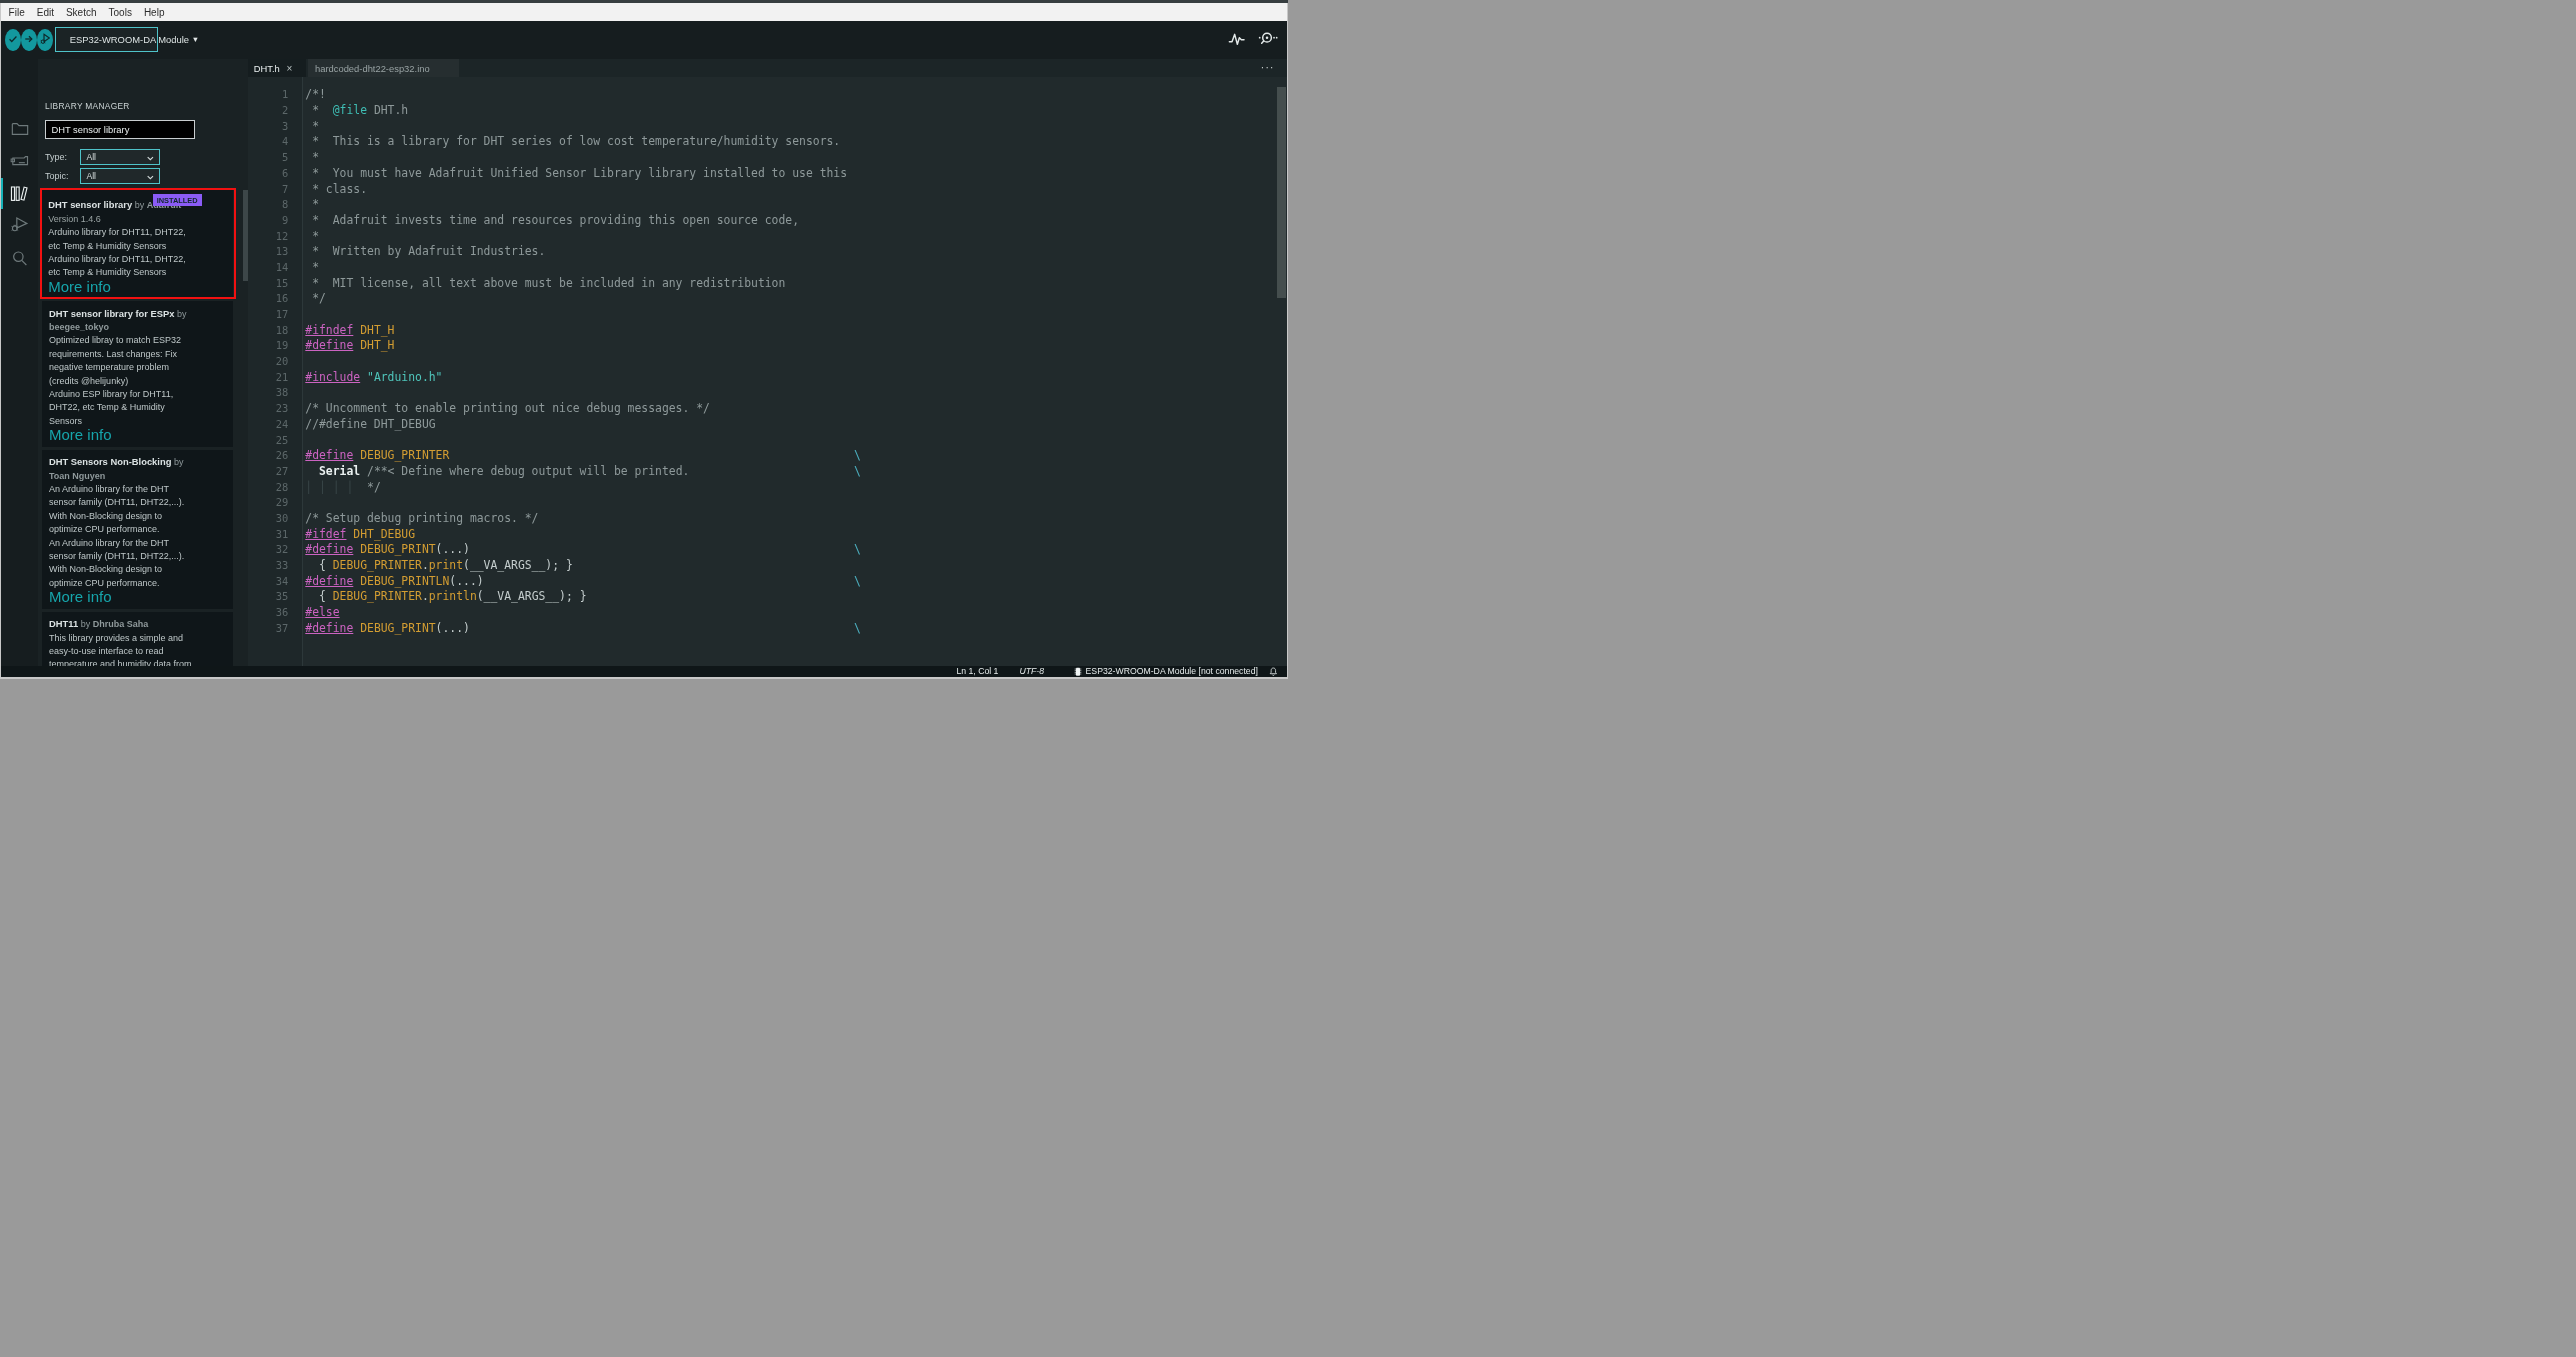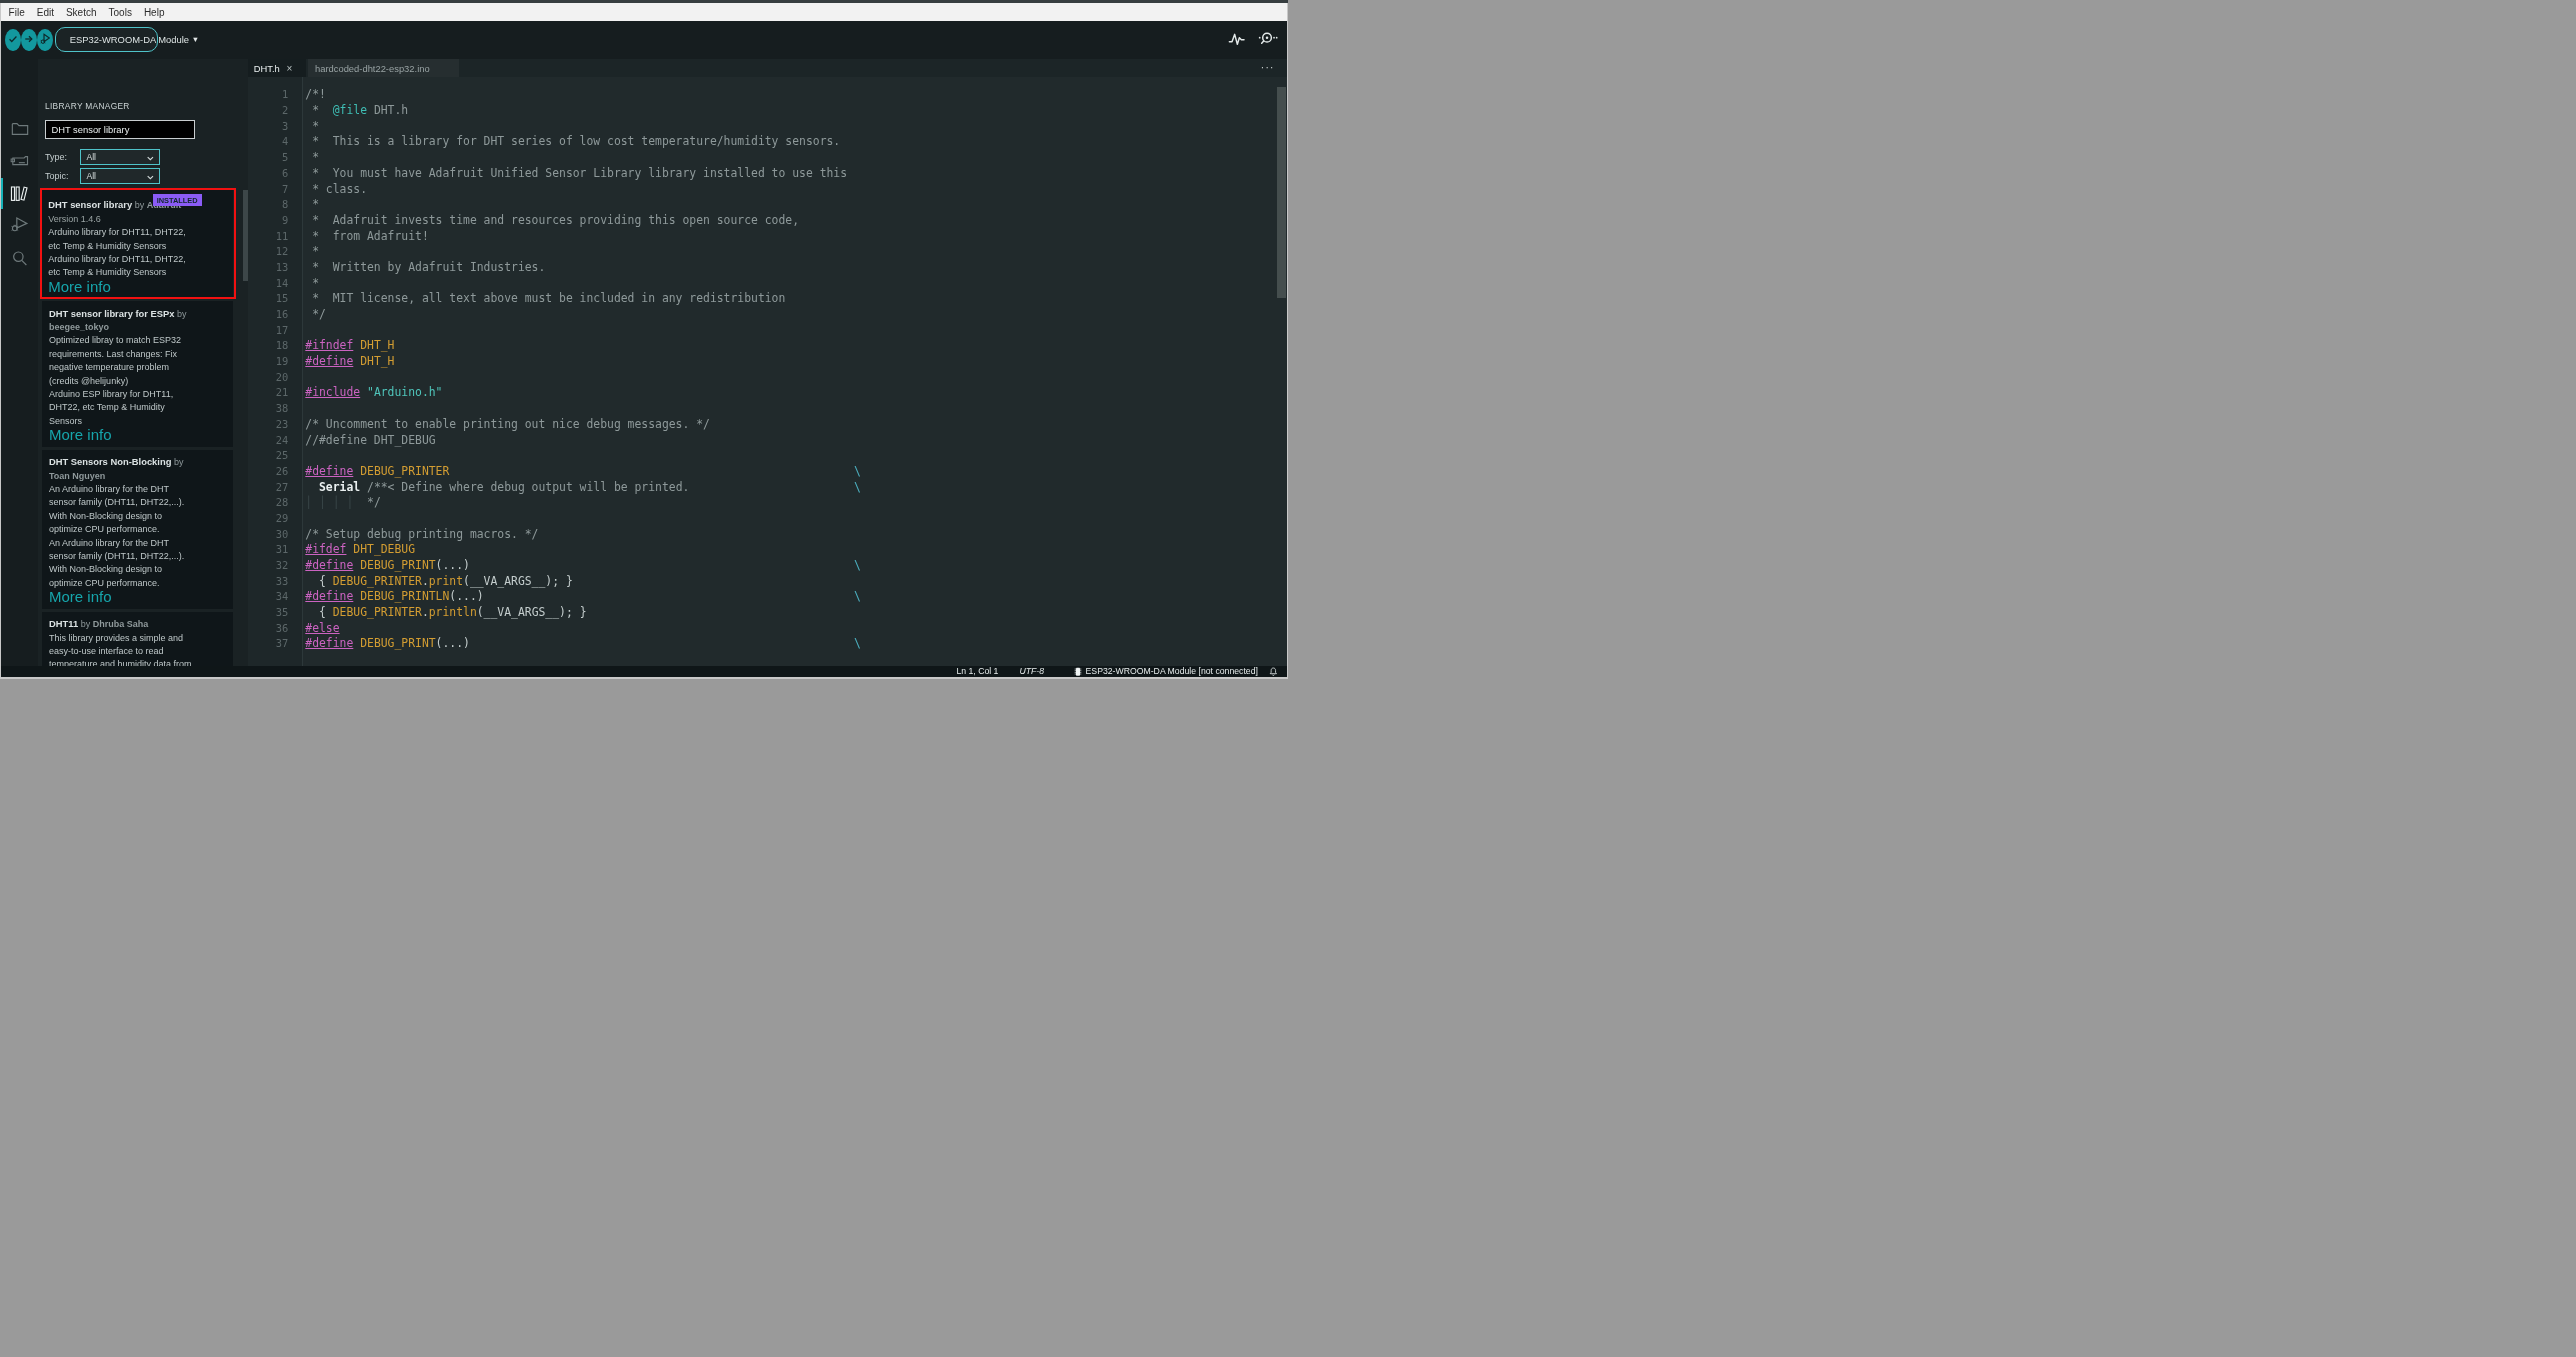--- a/index.html
+++ b/index.html
@@ -6,21 +6,21 @@
   *{box-sizing:border-box;}
   .frame{position:relative;width:1288px;height:679px;background:#c8c8c8;overflow:hidden;}
   .topstrip{position:absolute;top:0;left:0;right:0;height:2.7px;background:#373e40;}
   .menubar{position:absolute;top:2.7px;left:1.3px;right:1.3px;height:19px;background:#f2f2f2;display:flex;align-items:center;padding-left:1.3px;}
   .menu-item{font-size:10px;color:#2d2d2d;padding:0 6px;cursor:default;}
   .app{position:absolute;top:21.4px;left:1.3px;right:1.3px;bottom:2px;background:#161d1f;overflow:hidden;}
 
   
   .toolbar{position:absolute;top:0;left:0;right:0;height:38px;background:#161d1f;}
   .tbtn{position:absolute;top:8px;width:15.4px;height:22px;border-radius:50%;background:#13989e;display:flex;align-items:center;justify-content:center;}
-  .board-select{position:absolute;left:54px;top:5.4px;width:103px;height:25.5px;background:#1b2325;border:0.7px solid #4fc3c9;border-radius:10px;display:flex;align-items:center;padding:0 8px 0 13.4px;}
+  .board-select{position:absolute;left:54px;top:5.4px;width:103px;height:25.5px;background:#1b2325;border:0.7px solid #4fc3c9;border-radius:0;display:flex;align-items:center;padding:0 8px 0 13.4px;}
   .board-select .blabel{color:#dde4e4;font-size:9.4px;white-space:nowrap;flex:1;}
   .board-select .caret{color:#e2e7e7;font-size:7.4px;margin-left:2.7px;}
   .tb-right{position:absolute;top:9.4px;right:8px;display:flex;gap:12px;align-items:center;}
 
   
   .activity{position:absolute;left:0;top:38px;bottom:11.4px;width:37px;background:#161d1f;}
   .act-item{position:absolute;left:0;width:37px;height:34px;display:flex;align-items:center;justify-content:center;}
   .act-ind{position:absolute;left:0;width:2px;height:31px;background:#17b1b7;}
 
   
@@ -268,21 +268,20 @@
       <div class="code">
           <div class="cl"><span class="num">1</span><span class="ltxt"><span class="tc">/*!</span></span></div>
           <div class="cl"><span class="num">2</span><span class="ltxt"><span class="tc"> *  </span><span class="td">@file</span><span class="tc"> DHT.h</span></span></div>
           <div class="cl"><span class="num">3</span><span class="ltxt"><span class="tc"> *</span></span></div>
           <div class="cl"><span class="num">4</span><span class="ltxt"><span class="tc"> *  This is a library for DHT series of low cost temperature/humidity sensors.</span></span></div>
           <div class="cl"><span class="num">5</span><span class="ltxt"><span class="tc"> *</span></span></div>
           <div class="cl"><span class="num">6</span><span class="ltxt"><span class="tc"> *  You must have Adafruit Unified Sensor Library library installed to use this</span></span></div>
           <div class="cl"><span class="num">7</span><span class="ltxt"><span class="tc"> * class.</span></span></div>
           <div class="cl"><span class="num">8</span><span class="ltxt"><span class="tc"> *</span></span></div>
           <div class="cl"><span class="num">9</span><span class="ltxt"><span class="tc"> *  Adafruit invests time and resources providing this open source code,</span></span></div>
-          <div class="cl"><span class="num">11</span><span class="ltxt"><span class="tc"> *  from Adafruit!</span></span></div>
           <div class="cl"><span class="num">12</span><span class="ltxt"><span class="tc"> *</span></span></div>
           <div class="cl"><span class="num">13</span><span class="ltxt"><span class="tc"> *  Written by Adafruit Industries.</span></span></div>
           <div class="cl"><span class="num">14</span><span class="ltxt"><span class="tc"> *</span></span></div>
           <div class="cl"><span class="num">15</span><span class="ltxt"><span class="tc"> *  MIT license, all text above must be included in any redistribution</span></span></div>
           <div class="cl"><span class="num">16</span><span class="ltxt"><span class="tc"> */</span></span></div>
           <div class="cl"><span class="num">17</span><span class="ltxt"></span></div>
           <div class="cl"><span class="num">18</span><span class="ltxt"><span class="tk">#ifndef</span><span class="tp"> </span><span class="tm">DHT_H</span></span></div>
           <div class="cl"><span class="num">19</span><span class="ltxt"><span class="tk">#define</span><span class="tp"> </span><span class="tm">DHT_H</span></span></div>
           <div class="cl"><span class="num">20</span><span class="ltxt"></span></div>
           <div class="cl"><span class="num">21</span><span class="ltxt"><span class="tk">#include</span><span class="tp"> </span><span class="ts">"Arduino.h"</span></span></div>

